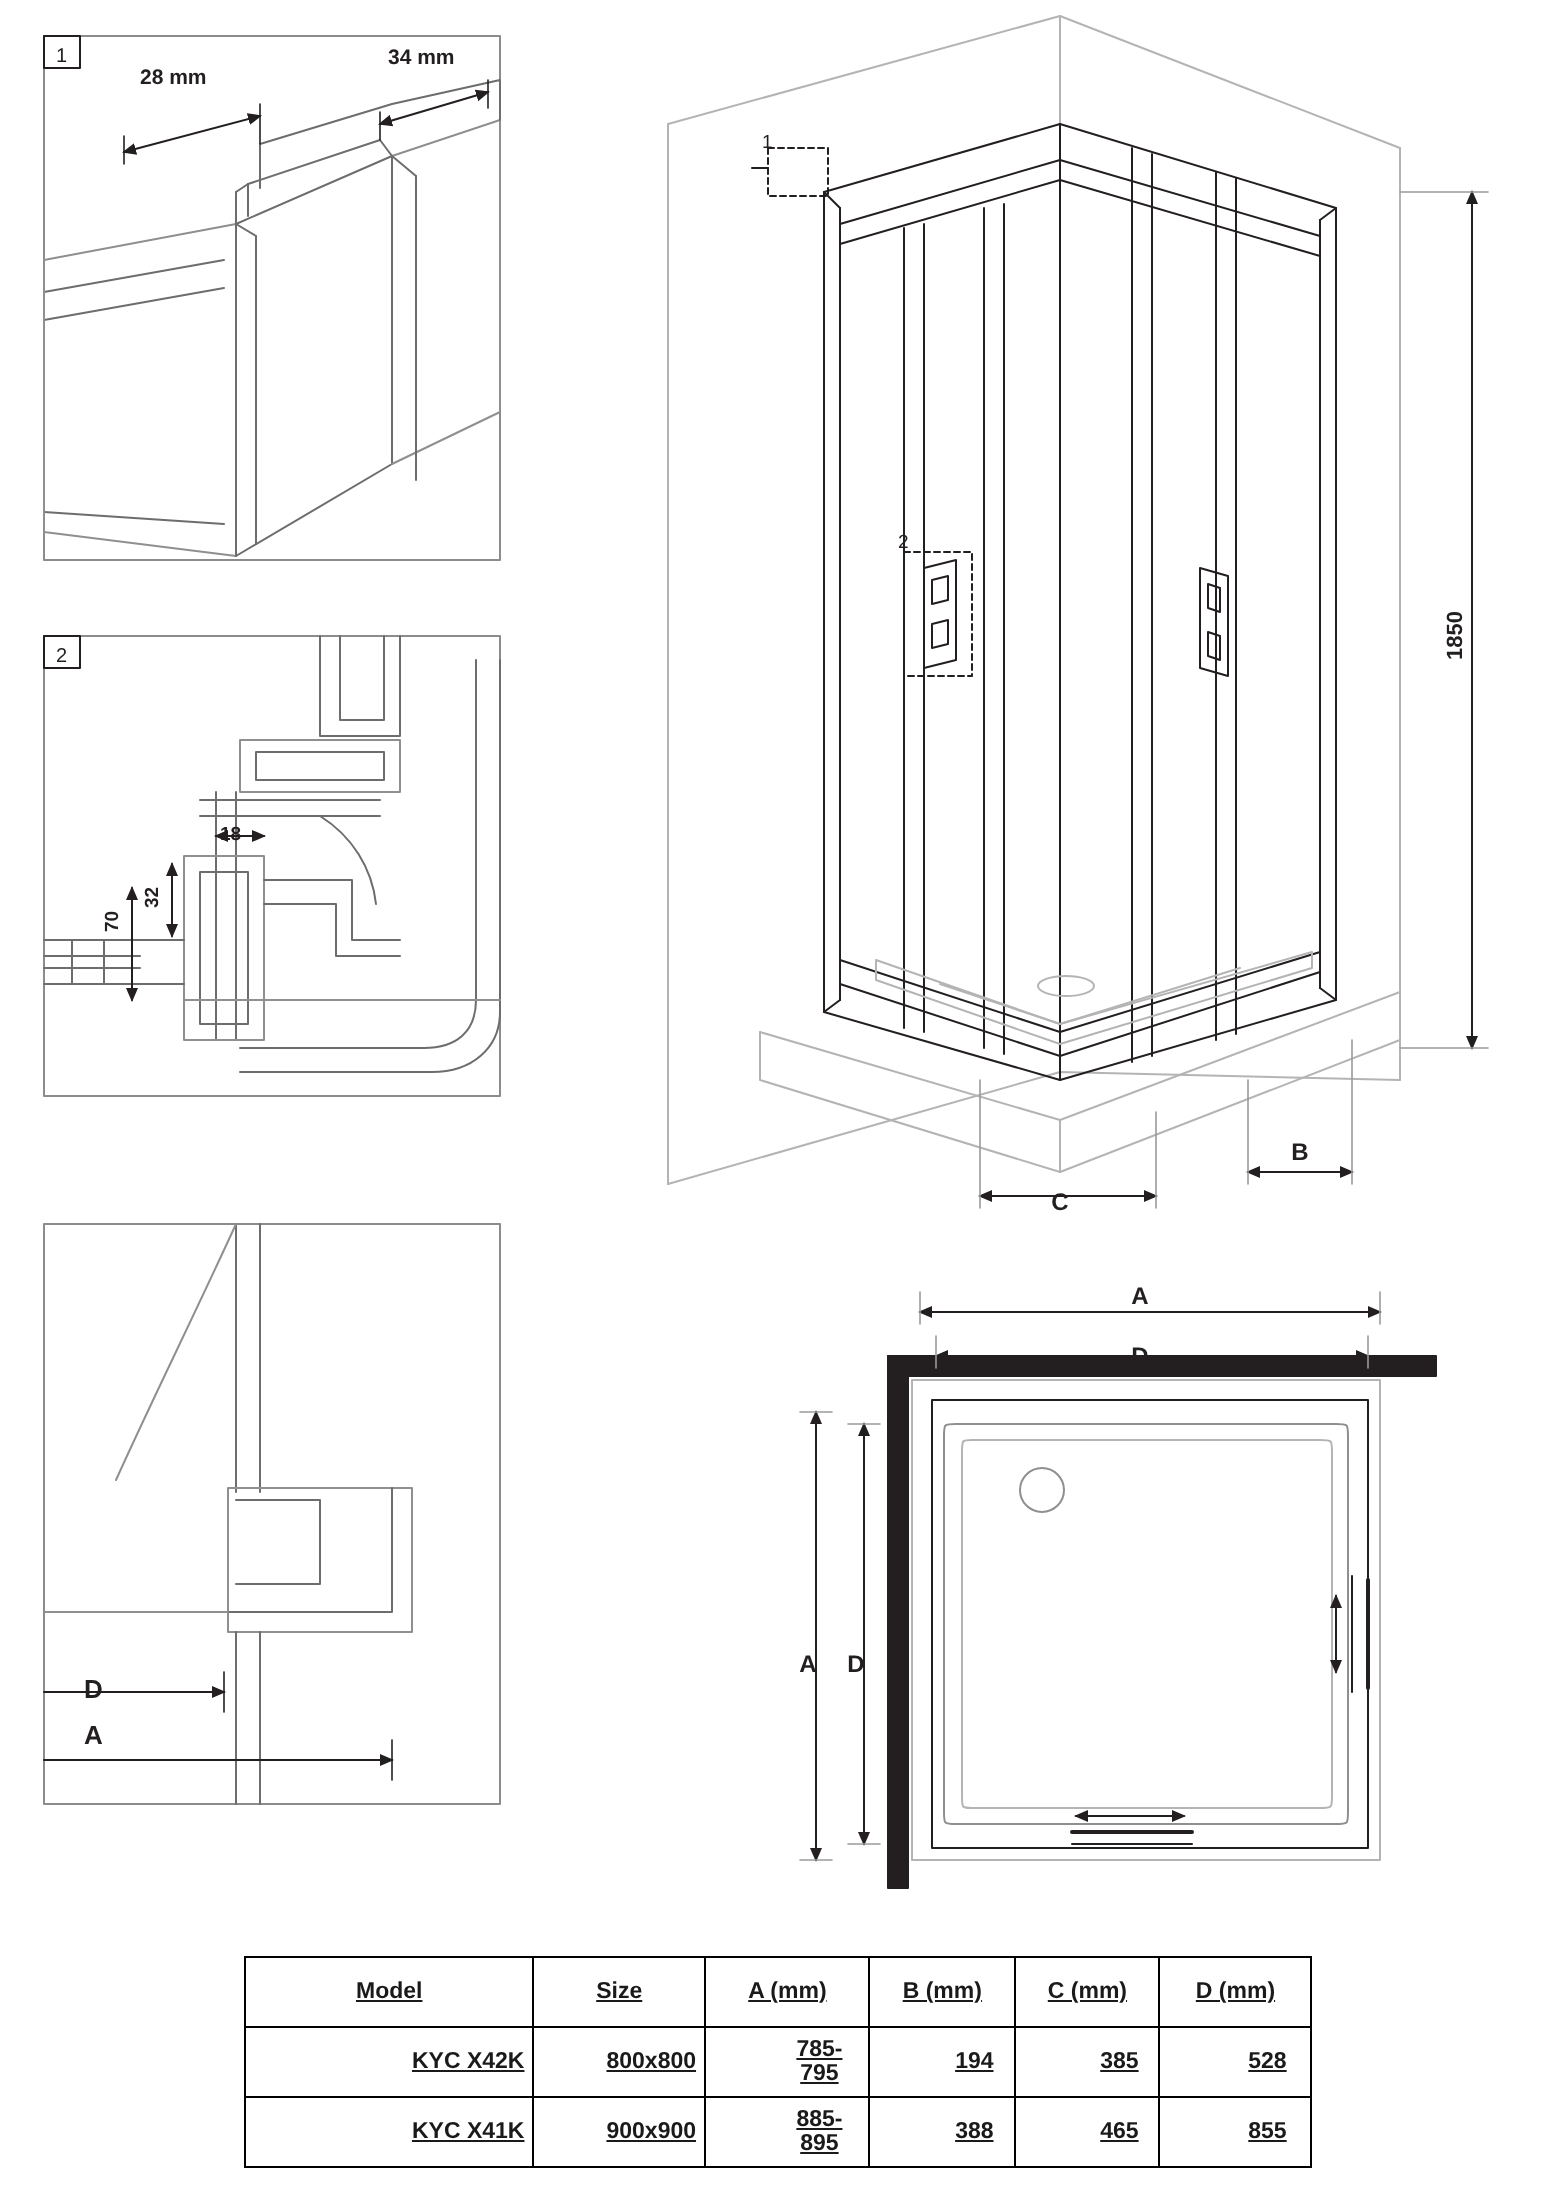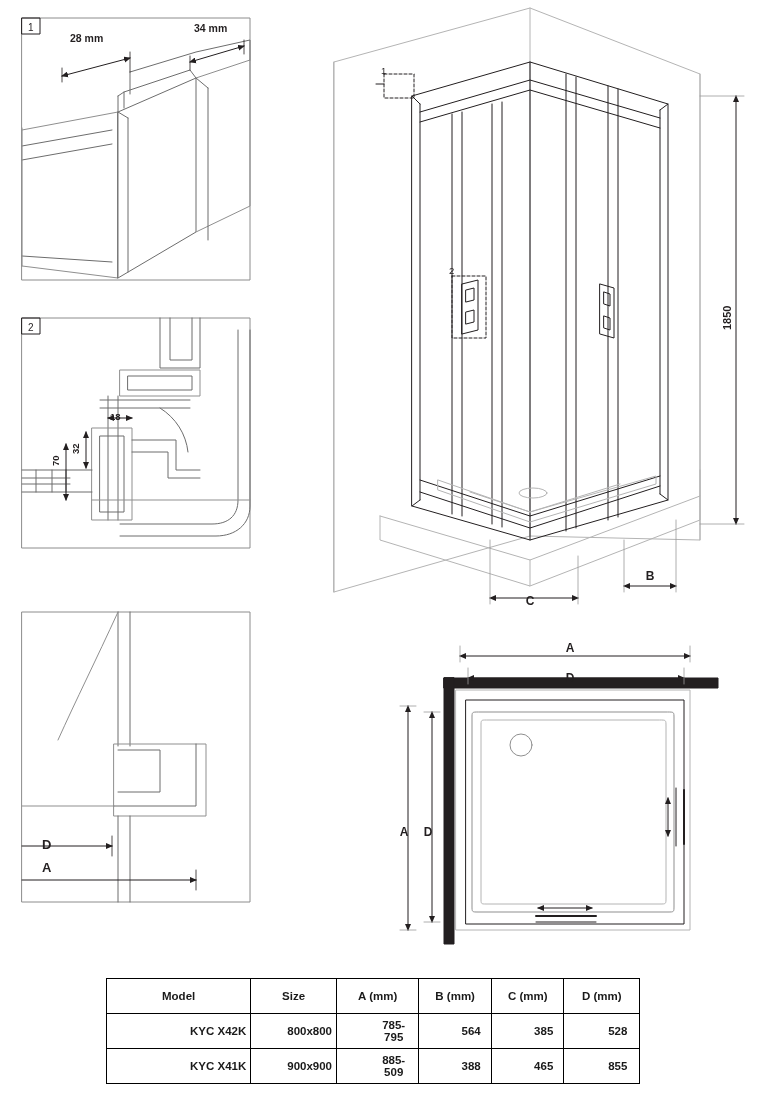--- a/index.html
+++ b/index.html
@@ -22,25 +22,26 @@
   svg.diagram {
     position: absolute;
     left: 0;
     top: 0;
     width: 777px;
     height: 1096px;
   }
   
   .spec-table {
     position: absolute;
-    left: 106px;
+    left: 122px;
     top: 978px;
     width: 534px;
     border-collapse: collapse;
     font-size: 11.5px;
+    text-decoration: underline;
   }
   .spec-table th, .spec-table td {
     border: 1px solid #000000;
     text-align: center;
     height: 34px;
     padding: 0 4px;
     font-weight: normal;
   }
   .spec-table thead th {
     font-weight: bold;
@@ -310,28 +311,28 @@
         <th class="col-b">B (mm)</th>
         <th class="col-c">C (mm)</th>
         <th class="col-d">D (mm)</th>
       </tr>
     </thead>
     <tbody>
       <tr>
         <td class="model-cell">KYC X42K</td>
         <td>800x800</td>
         <td>785-795</td>
-        <td>564</td>
+        <td>194</td>
         <td>385</td>
         <td>528</td>
       </tr>
       <tr>
         <td class="model-cell">KYC X41K</td>
         <td>900x900</td>
-        <td>885-509</td>
+        <td>885-895</td>
         <td>388</td>
         <td>465</td>
         <td>855</td>
       </tr>
     </tbody>
   </table>
 
 </div>
 
 </body></html>

